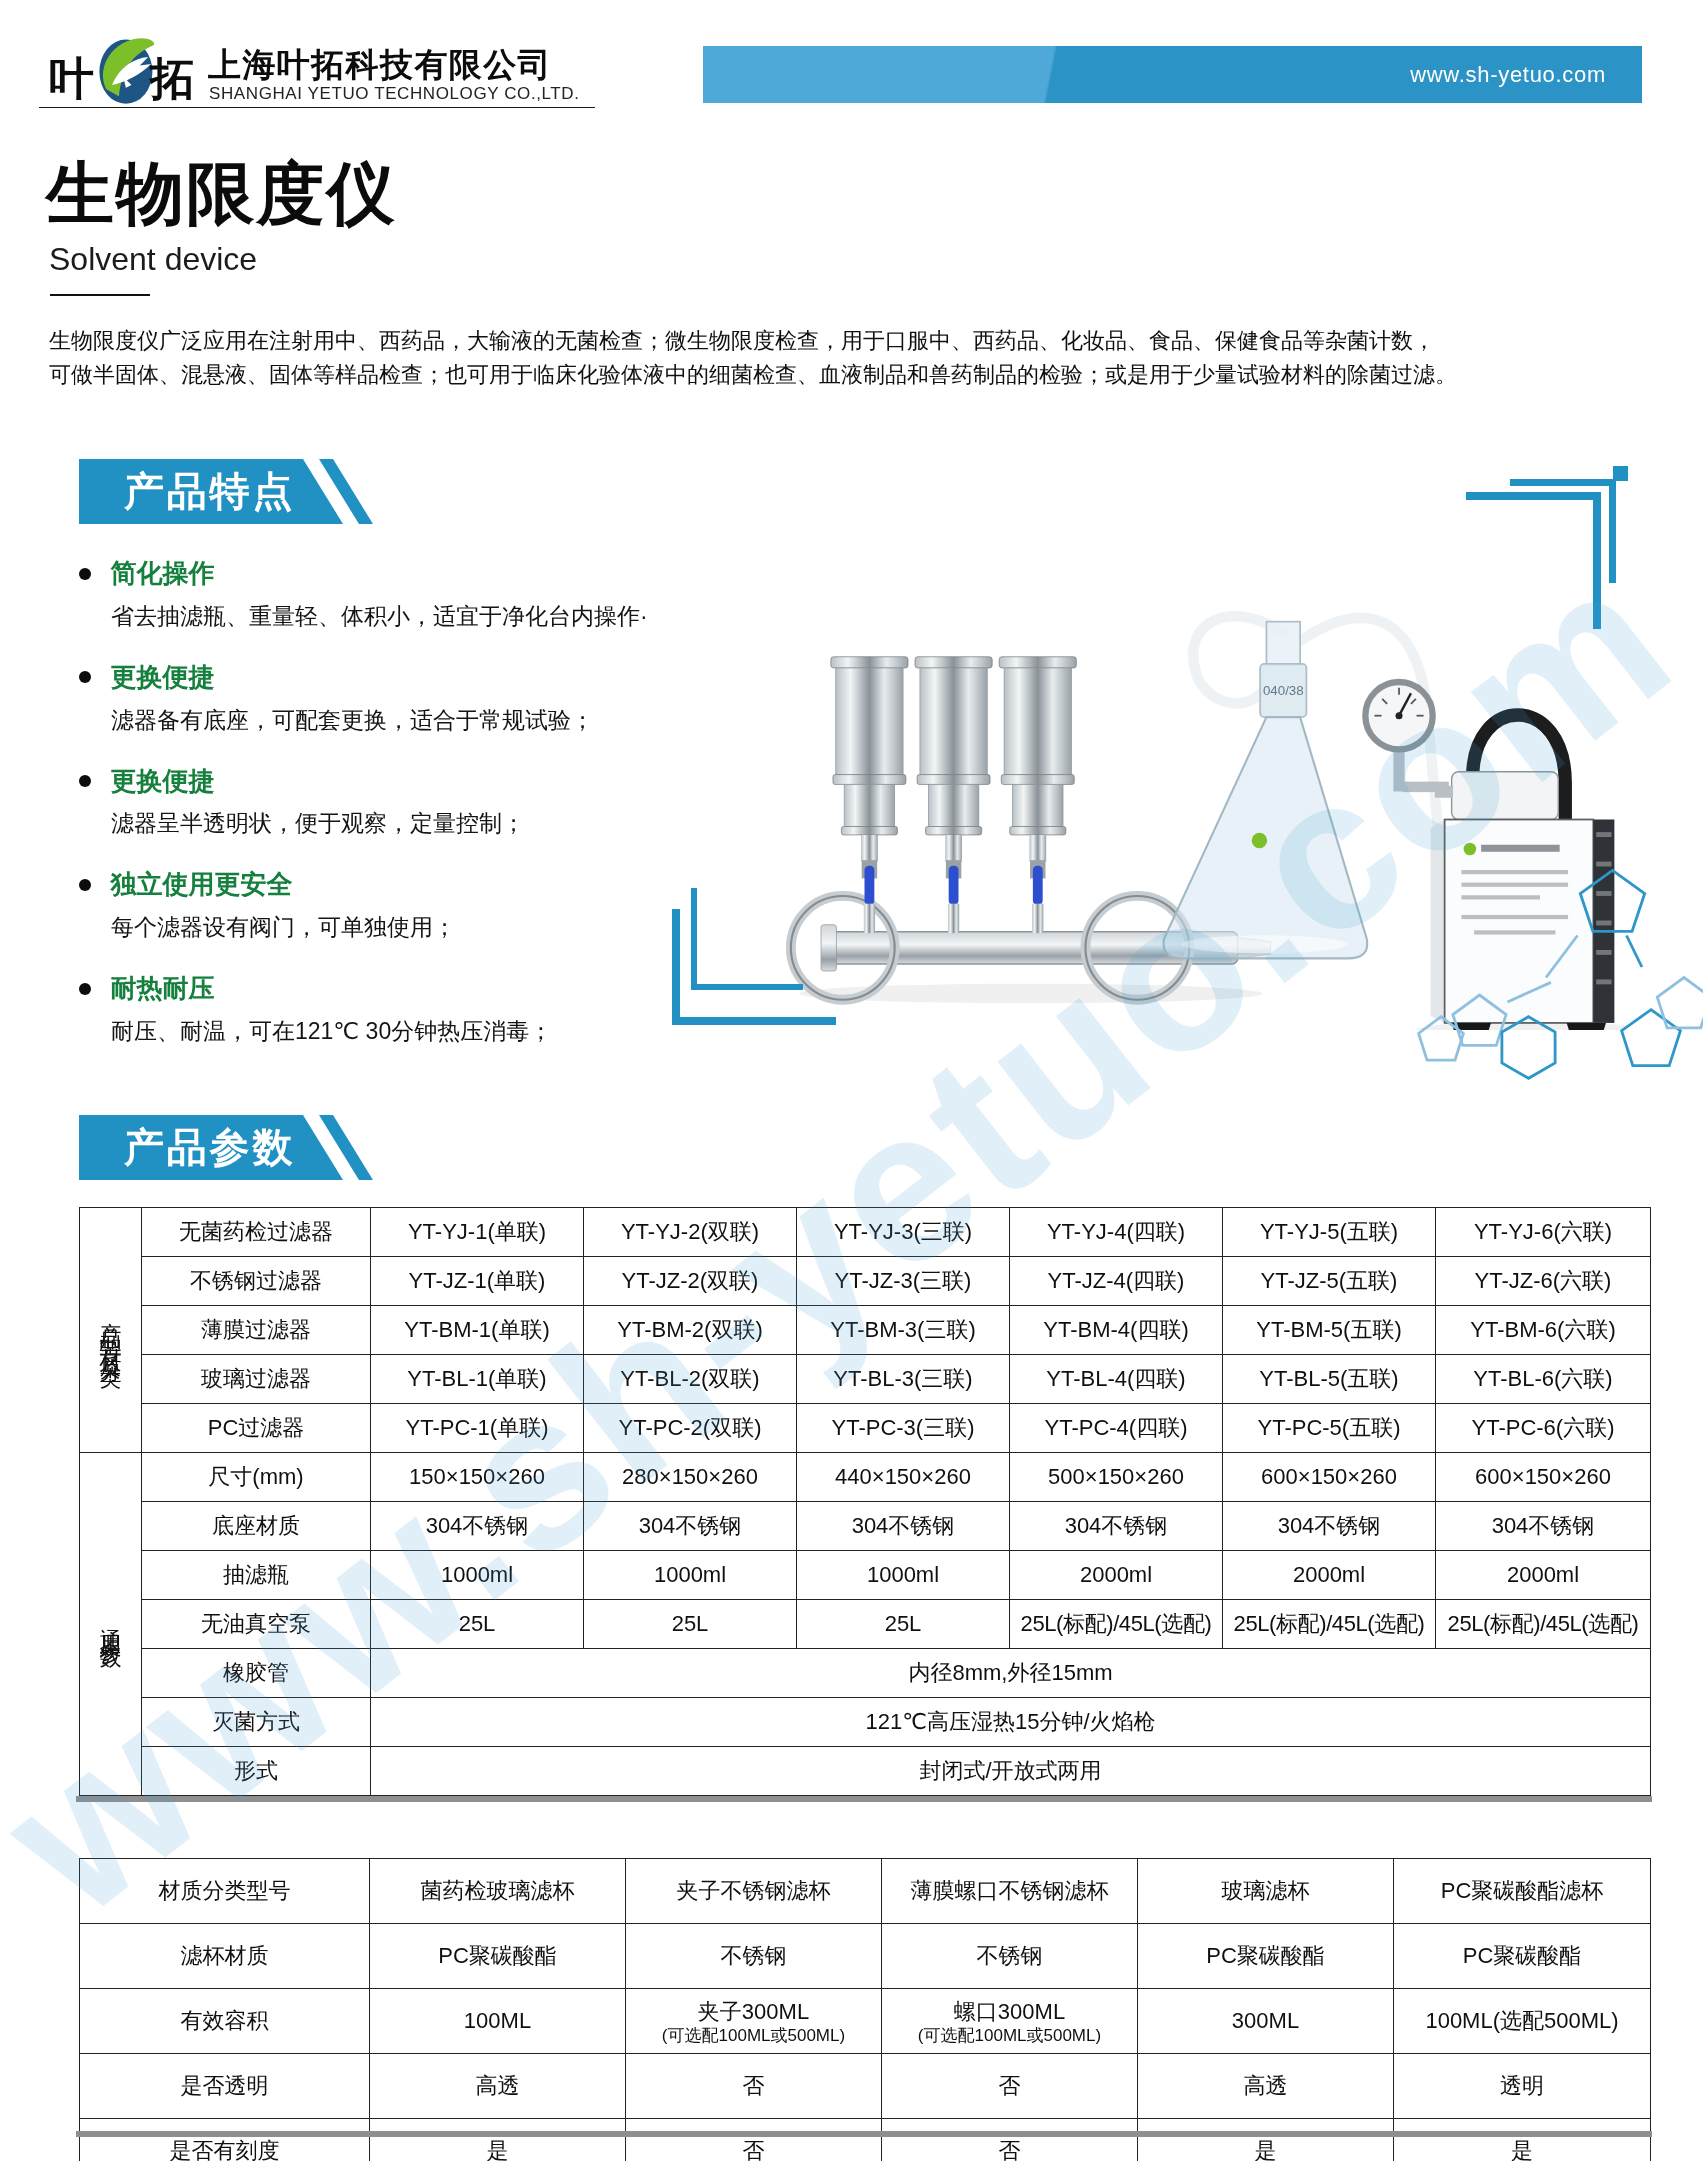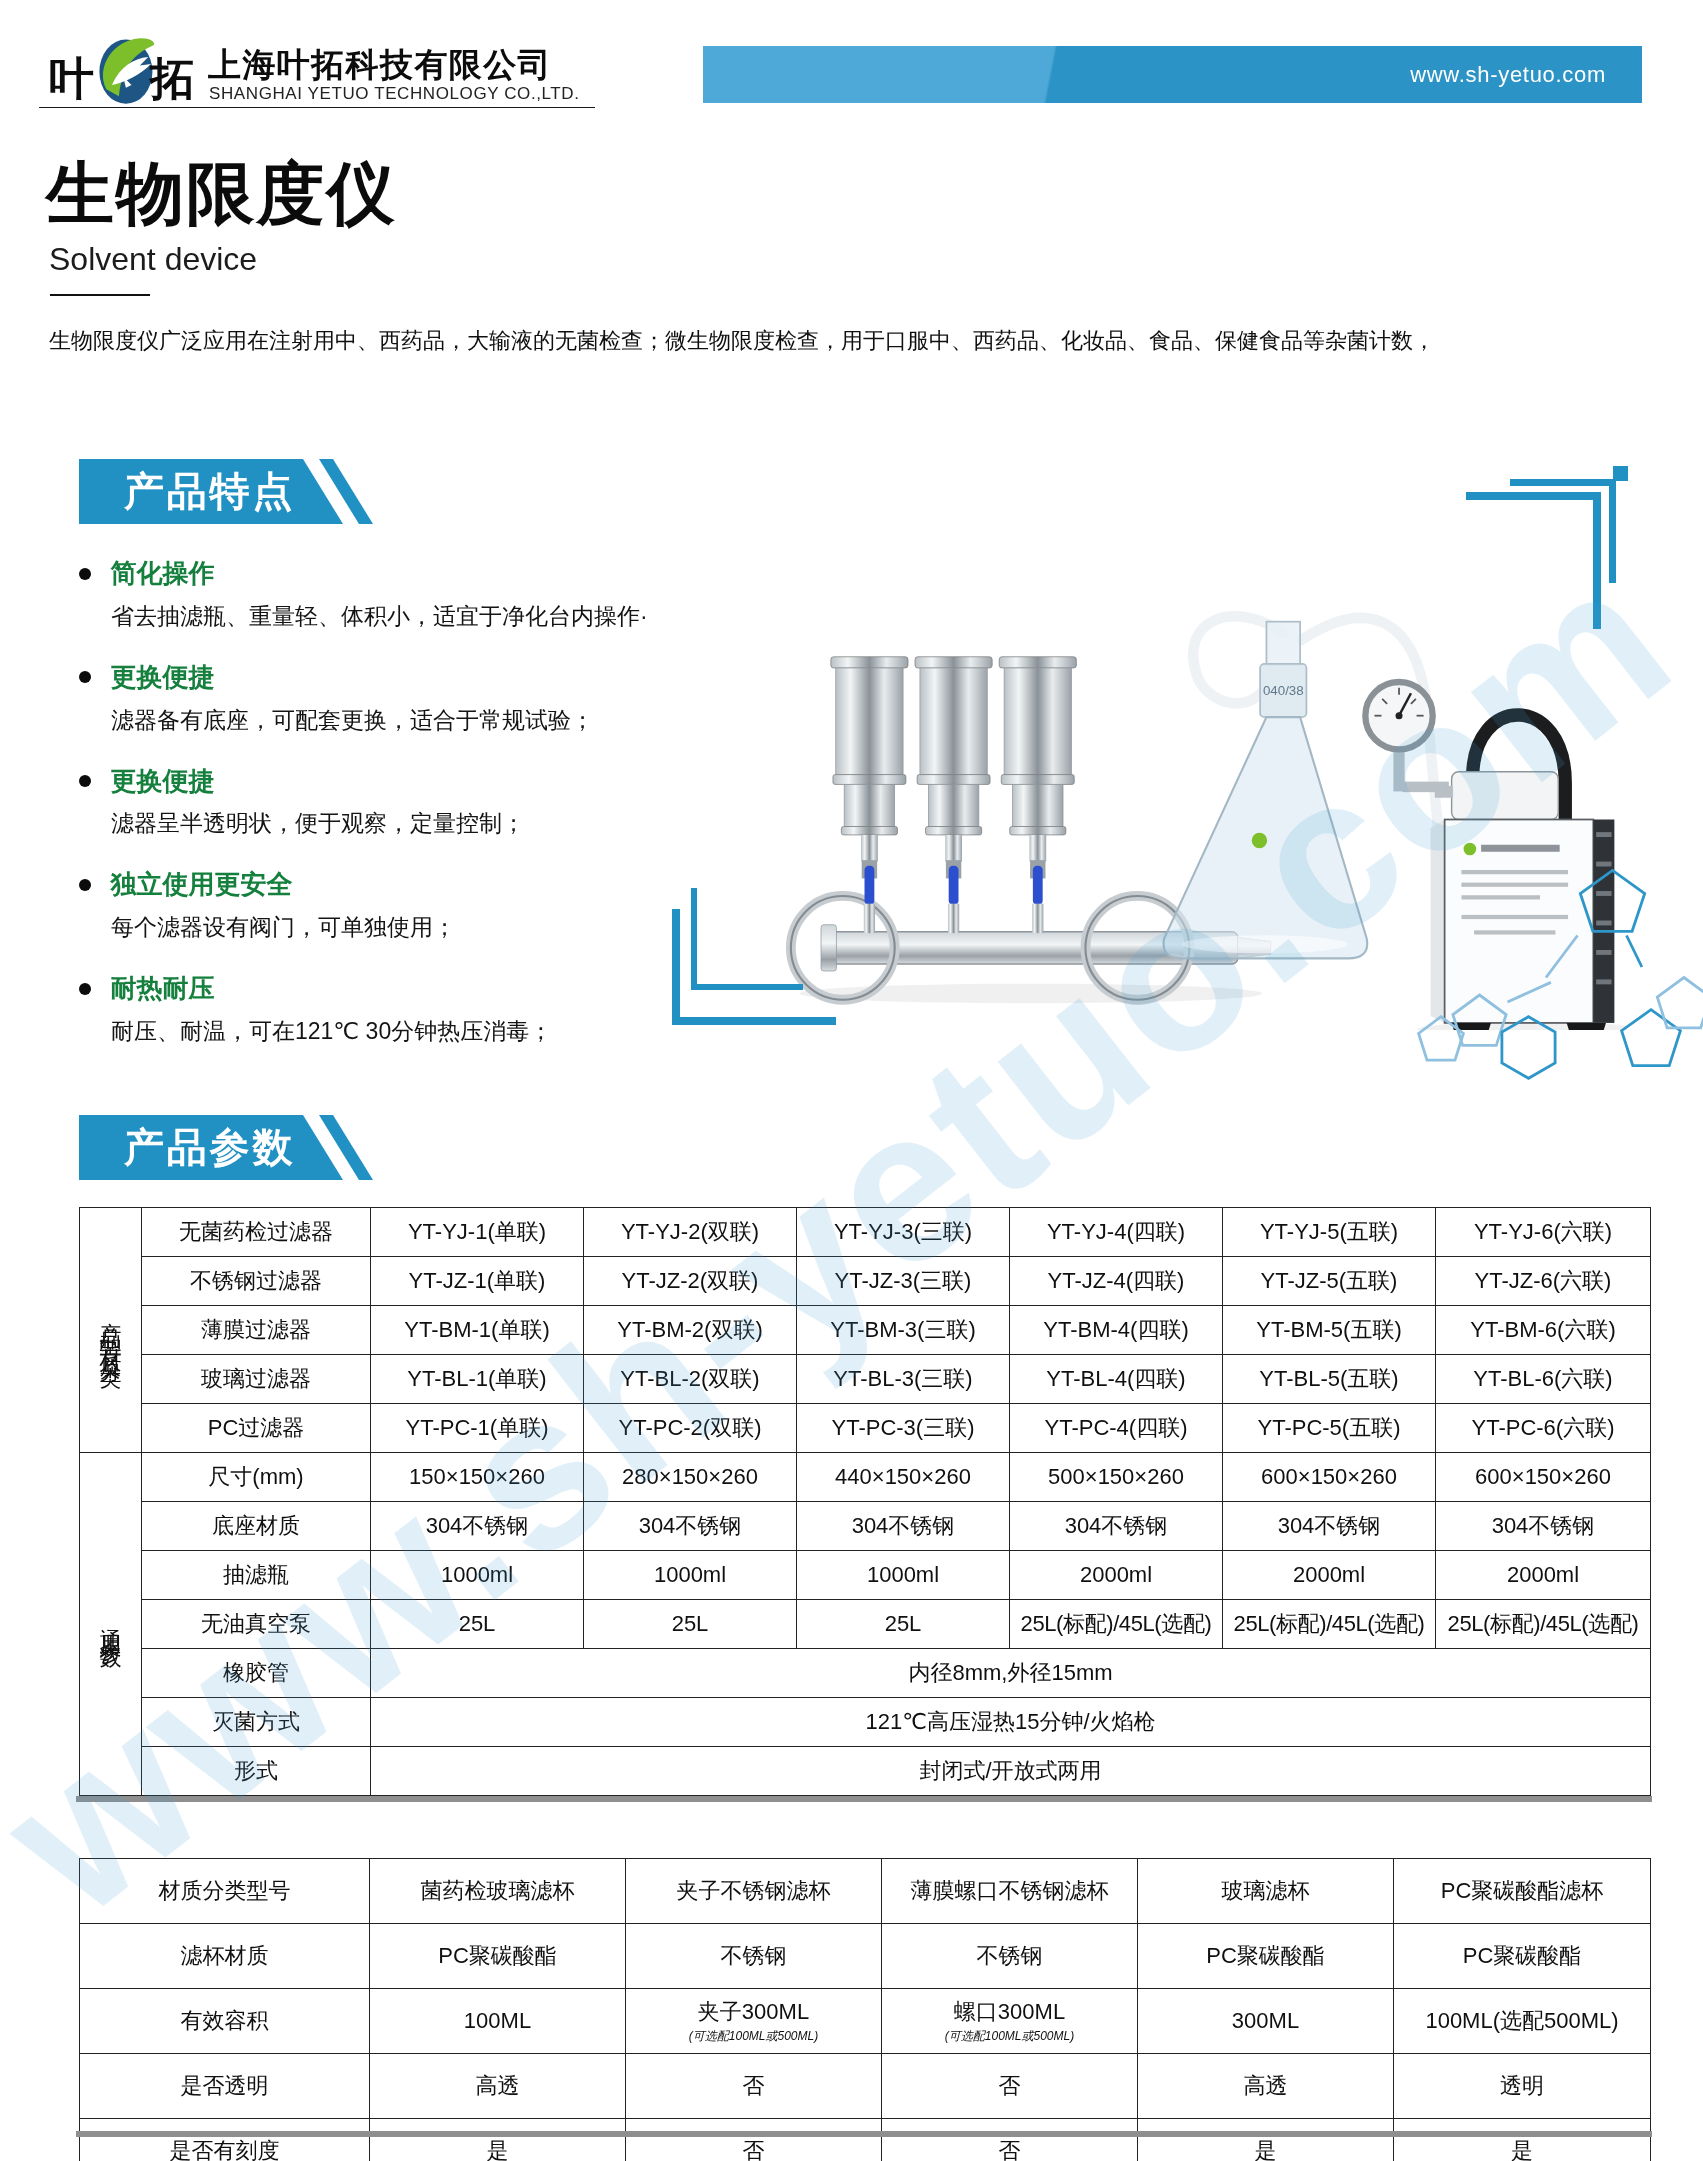--- a/index.html
+++ b/index.html
@@ -61,21 +61,21 @@
   }
   #t1 tr{height:49px;}
   #t2 tr{height:65px;}
   td.blue-cell{background:var(--primary_blue);color:#fff;font-size:23px;}
   td.row-label{text-align:left;padding-left:29.4px;}
   td.vlabel{
     background:var(--primary_blue);color:#fff;font-size:24px;
     writing-mode:vertical-rl;text-orientation:upright;letter-spacing:6.3px;padding:0;
   }
   td.small{font-size:18px;letter-spacing:-0.4px;}
-  td .sub{font-size:12px;line-height:18px;font-style:italic;}
+  td .sub{font-size:17px;line-height:18px;}
   .table-shadow{background:var(--shadow_gray);height:6.3px;}
 </style>
 </head>
 <body>
 
 <div class="abs watermark" style="left:-42px;top:1767px;">www.sh-yetuo.com</div>
 
 <div>
   <span class="abs logo-char" style="left:49px;top:49px;">叶</span>
 
@@ -96,20 +96,21 @@
     <span>www.sh-yetuo.com</span>
   </div>
 </div>
 
 <div class="abs page-title" style="left:46px;top:149px;">生物限度仪</div>
 <div class="abs page-subtitle" style="left:49px;top:241px;">Solvent device</div>
 <div class="abs title-rule" style="left:50px;top:294px;"></div>
 
 <div class="abs intro" style="left:49px;top:324px;width:1627px;">
   <p>生物限度仪广泛应用在注射用中、西药品，大输液的无菌检查；微生物限度检查，用于口服中、西药品、化妆品、食品、保健食品等杂菌计数，</p>
+  <p>可做半固体、混悬液、固体等样品检查；也可用于临床化验体液中的细菌检查、血液制品和兽药制品的检验；或是用于少量试验材料的除菌过滤。</p>
 </div>
 
 <div class="abs banner" style="left:79px;top:459px;">产品特点</div>
 <div class="abs banner-stripe" style="left:319px;top:459px;"></div>
 
 <div class="abs" style="left:79px;top:556px;width:617px;">
     <div class="feature">
       <div class="f-head">
         <span class="f-dot"></span>
         <span class="f-title">简化操作</span>

